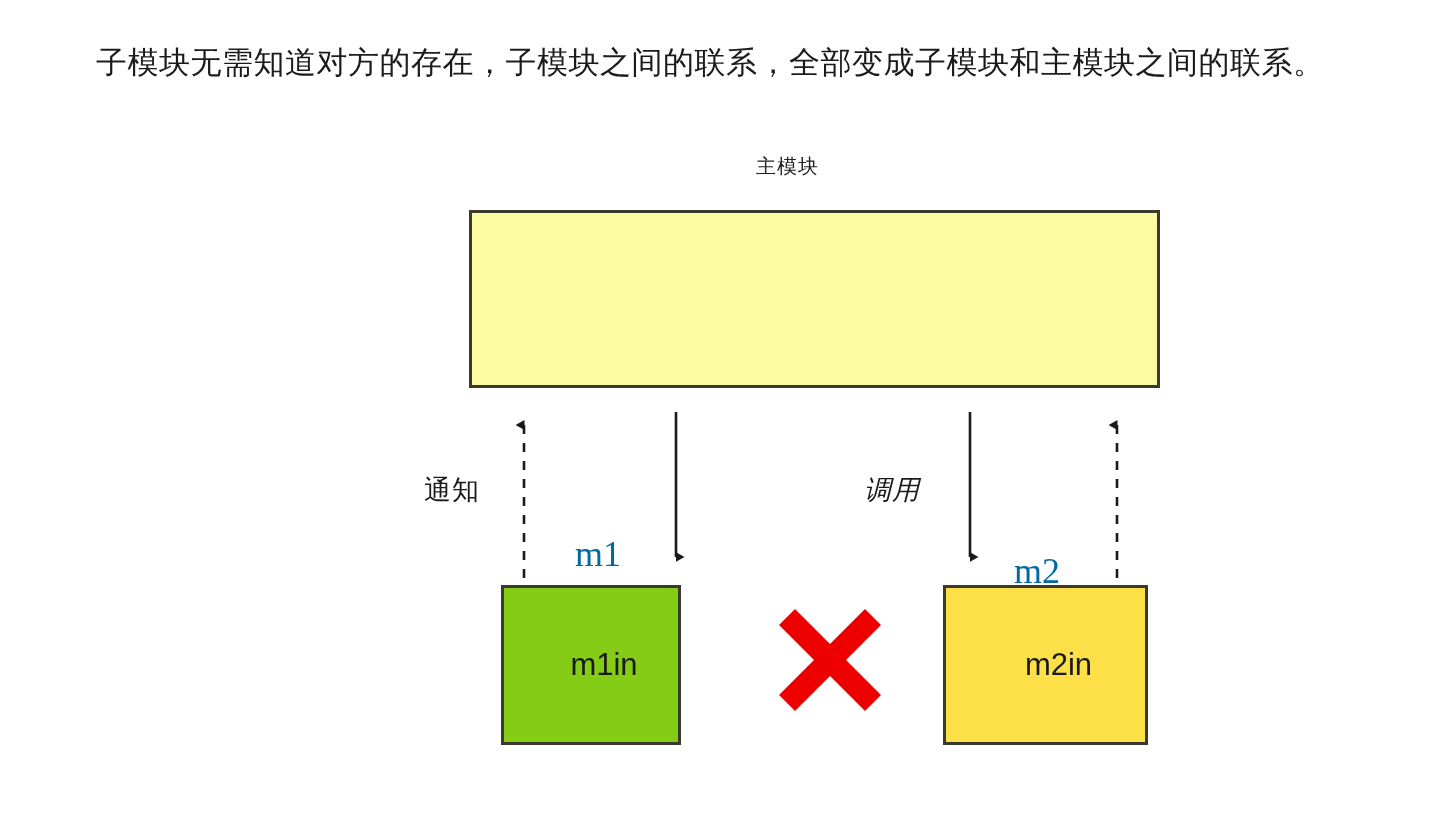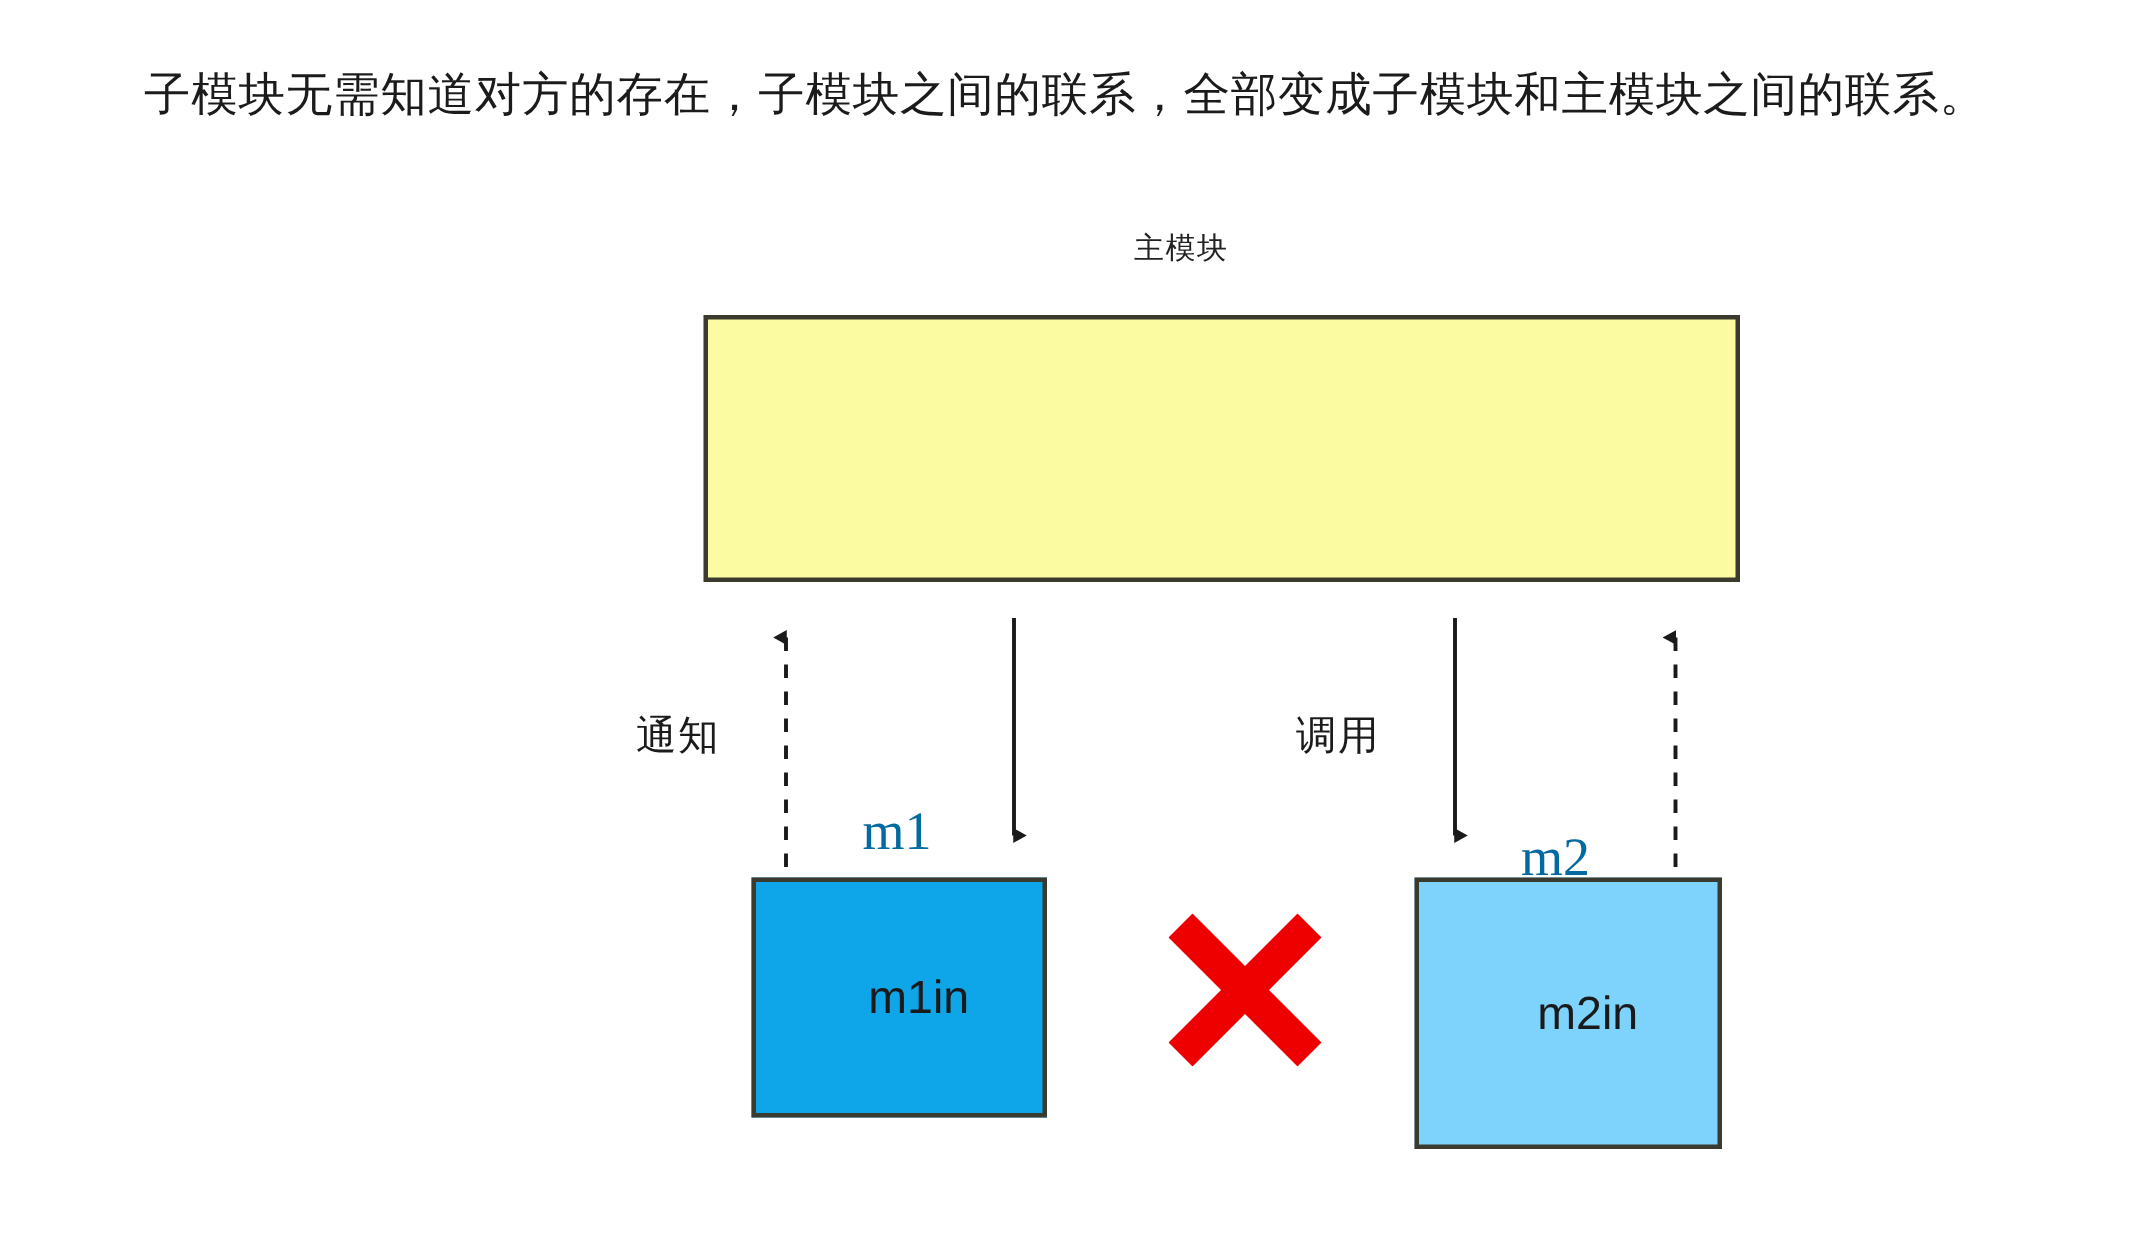--- a/index.html
+++ b/index.html
@@ -47,21 +47,21 @@
   .edge-label {
     position: absolute;
     font-size: 27px;
     line-height: 34px;
     color: #1b1b1b;
     letter-spacing: 1px;
     font-family: "Liberation Sans", "DejaVu Sans", sans-serif;
     text-align: right;
   }
   .edge-label.notify { left: 424px; top: 473px; }
-  .edge-label.invoke { left: 864px; top: 473px; }
+  .edge-label.invoke { left: 864px; top: 473px; font-style: italic; }
 
   .node-label {
     position: absolute;
     font-size: 36px;
     line-height: 34px;
     color: #0369a1;
     font-family: "Liberation Serif", "DejaVu Serif", serif;
   }
   .node-label.m1 { left: 575px; top: 537px; }
   .node-label.m2 { left: 1014px; top: 537px; margin-top: 17px; }
@@ -78,30 +78,30 @@
   .box-main {
     left: 469px;
     top: 210px;
     width: 691px;
     height: 178px;
     background: #fbfba2;
   }
   .box-m1in {
     left: 501px;
     top: 585px;
-    width: 197px;
+    width: 180px;
     height: 160px;
-    background: #0ea5e9;
+    background: #84cc16;
   }
   .box-m2in {
     left: 943px;
     top: 585px;
     width: 205px;
-    height: 181px;
-    background: #7dd3fc;
+    height: 160px;
+    background: #fde047;
   }
   .box-text {
     font-size: 31px;
     color: #1a1a1a;
     font-family: "Liberation Sans", "DejaVu Sans", sans-serif;
     transform: translateX(13px);
   }
 
   
   #arrows {

